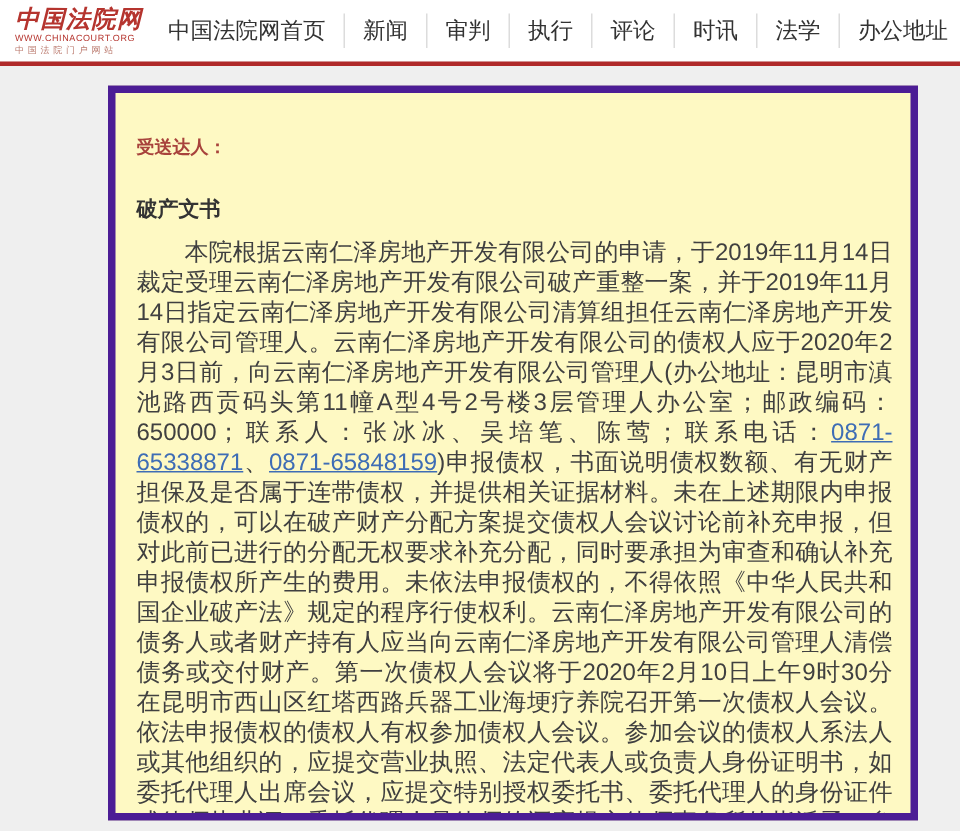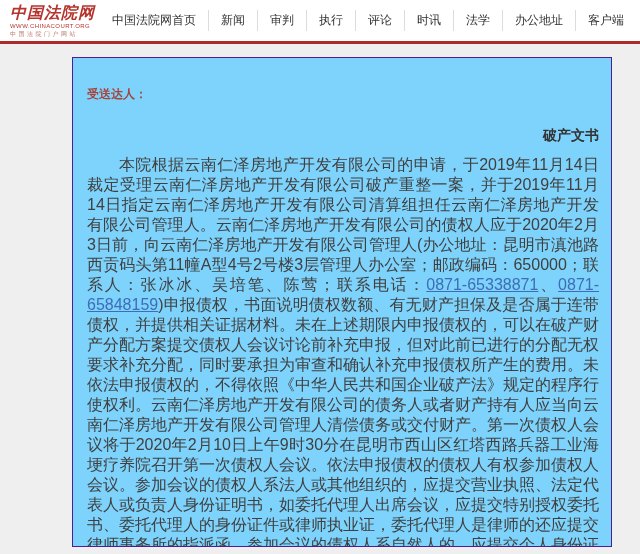--- a/index.html
+++ b/index.html
@@ -21,38 +21,38 @@
   .logo-title {
     font-family:"DejaVu Serif","Liberation Serif",serif;
     font-style:italic; font-weight:bold;
     font-size:16px; color:#b5342e; letter-spacing:1px; white-space:nowrap;
   }
   .logo-sub { font-size:6px; color:#b5342e; margin-top:2px; letter-spacing:.4px; }
   .logo-tag { font-size:6px; color:#bb7a6e; margin-top:2px; letter-spacing:2.5px; }
   .nav { flex:1; }
   .nav ul { display:flex; list-style:none; margin:0; padding:0; align-items:center; }
   .nav li {
-    font-size:12px; color:#333; padding:2px 12px;
+    font-size:15px; color:#333; padding:2px 12px;
     border-left:1px solid #dcdcdc; white-space:nowrap; cursor:pointer;
   }
   .nav li:first-child { border-left:none; }
   .red-line { height:3px; background:#b02a2a; }
 
   
   .page { padding-top:13px; }
   .card {
     width:540px; height:490px; margin-left:72px;
-    background:#7dd3fc; border:1px solid #4c1d95;
+    background:#fef9c3; border:5px solid #4c1d95;
     padding:28px 12px 10px 14px; overflow:hidden;
   }
   .recipient {
     font-size:12px; font-weight:bold; color:#a8433c; margin:0;
   }
   .doc-title {
-    text-align:right; font-size:14px; font-weight:bold; color:#333;
+    text-align:left; font-size:14px; font-weight:bold; color:#333;
     margin:24px 0 10px 0;
   }
   .doc-body {
     font-size:16px; color:#404040; line-height:20px;
     text-align:justify; text-indent:2em; margin:0;
   }
   .doc-body a.tel-link { color:#3e6db5; text-decoration:underline; cursor:pointer; }
   .doc-footer {
     margin-top:26px; text-align:right;
     font-size:12px; color:#404040; line-height:24px; padding-right:6px;

